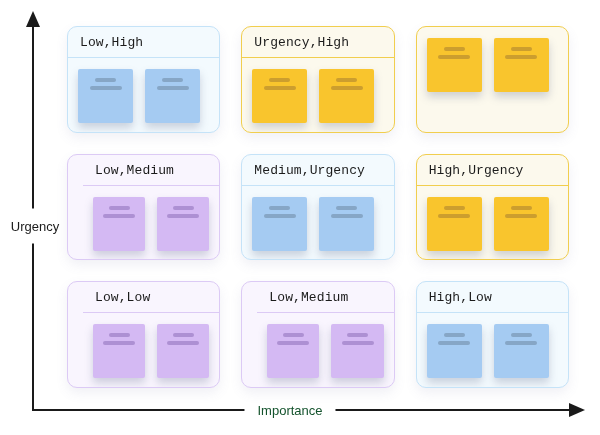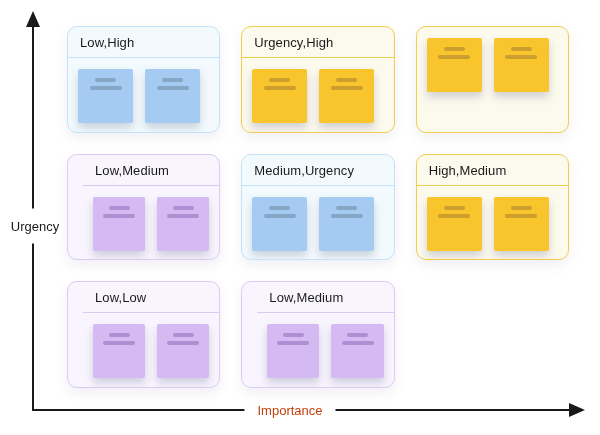--- a/index.html
+++ b/index.html
@@ -11,30 +11,30 @@
   .y-axis-arrow{position:absolute;left:26px;top:11px;width:0;height:0;
     border-left:7px solid transparent;border-right:7px solid transparent;
     border-bottom:16px solid var(--axis);}
   .x-axis-line{position:absolute;left:33px;top:409px;width:538px;height:2px;background:var(--axis);}
   .x-axis-arrow{position:absolute;left:569px;top:403px;width:0;height:0;
     border-top:7px solid transparent;border-bottom:7px solid transparent;
     border-left:16px solid var(--axis);}
   .y-axis-label{position:absolute;left:35px;top:226px;transform:translate(-50%,-50%);
     background:#fff;padding:10px 6px;font-size:13px;color:#1b1b1b;white-space:nowrap;}
   .x-axis-label{position:absolute;left:290px;top:410px;transform:translate(-50%,-50%);
-    background:#fff;padding:2px 13px;font-size:13px;color:#c2410c;white-space:nowrap;}
+    background:#fff;padding:2px 13px;font-size:13px;color:#14532d;white-space:nowrap;}
 
   
   .matrix{position:absolute;left:67px;top:26px;width:502px;height:362px;
     display:grid;grid-template-columns:repeat(3,1fr);grid-template-rows:repeat(3,1fr);
     column-gap:21px;row-gap:21px;}
   .cell{border:1px solid #ccc;border-radius:10px;overflow:hidden;
     box-shadow:0 5px 12px rgba(110,110,160,.10);display:flex;flex-direction:column;}
   .cell-title{font-size:13px;font-weight:500;color:#1b1b1b;letter-spacing:.1px;
-    padding:8px 12px 7px 12px;border-bottom:1px solid;}
+    padding:8px 12px 7px 12px;border-bottom:1px solid;font-family:Liberation Mono, monospace;}
   .cell-body{flex:1;display:flex;align-items:flex-start;gap:12px;padding:11px 10px 10px 10px;}
   .note{width:55px;height:54px;border-radius:2px;
     box-shadow:0 5px 9px rgba(95,105,135,.28);
     display:flex;flex-direction:column;align-items:center;padding-top:9px;gap:4px;box-sizing:border-box;}
   .nl{display:block;height:4px;border-radius:4px;}
   .nl1{width:21px;}
   .nl2{width:32px;}
 
   
   [data-color="blue"]{background:var(--blue-bg);border-color:var(--blue-border);}
@@ -129,21 +129,21 @@
             <i class="nl nl2"></i>
           </div>
         <div class="note">
             <i class="nl nl1"></i>
             <i class="nl nl2"></i>
           </div>
       </div>
     </div>
 
     <div class="cell" data-color="yellow">
-      <div class="cell-title">High,Medium</div>
+      <div class="cell-title">High,Urgency</div>
       <div class="cell-body">
         <div class="note">
             <i class="nl nl1"></i>
             <i class="nl nl2"></i>
           </div>
         <div class="note">
             <i class="nl nl1"></i>
             <i class="nl nl2"></i>
           </div>
       </div>
@@ -170,15 +170,28 @@
             <i class="nl nl1"></i>
             <i class="nl nl2"></i>
           </div>
         <div class="note">
             <i class="nl nl1"></i>
             <i class="nl nl2"></i>
           </div>
       </div>
     </div>
 
+    <div class="cell" data-color="blue">
+      <div class="cell-title">High,Low</div>
+      <div class="cell-body">
+        <div class="note">
+            <i class="nl nl1"></i>
+            <i class="nl nl2"></i>
+          </div>
+        <div class="note">
+            <i class="nl nl1"></i>
+            <i class="nl nl2"></i>
+          </div>
+      </div>
+    </div>
 
   </div>
 </div>
 
 </body></html>

